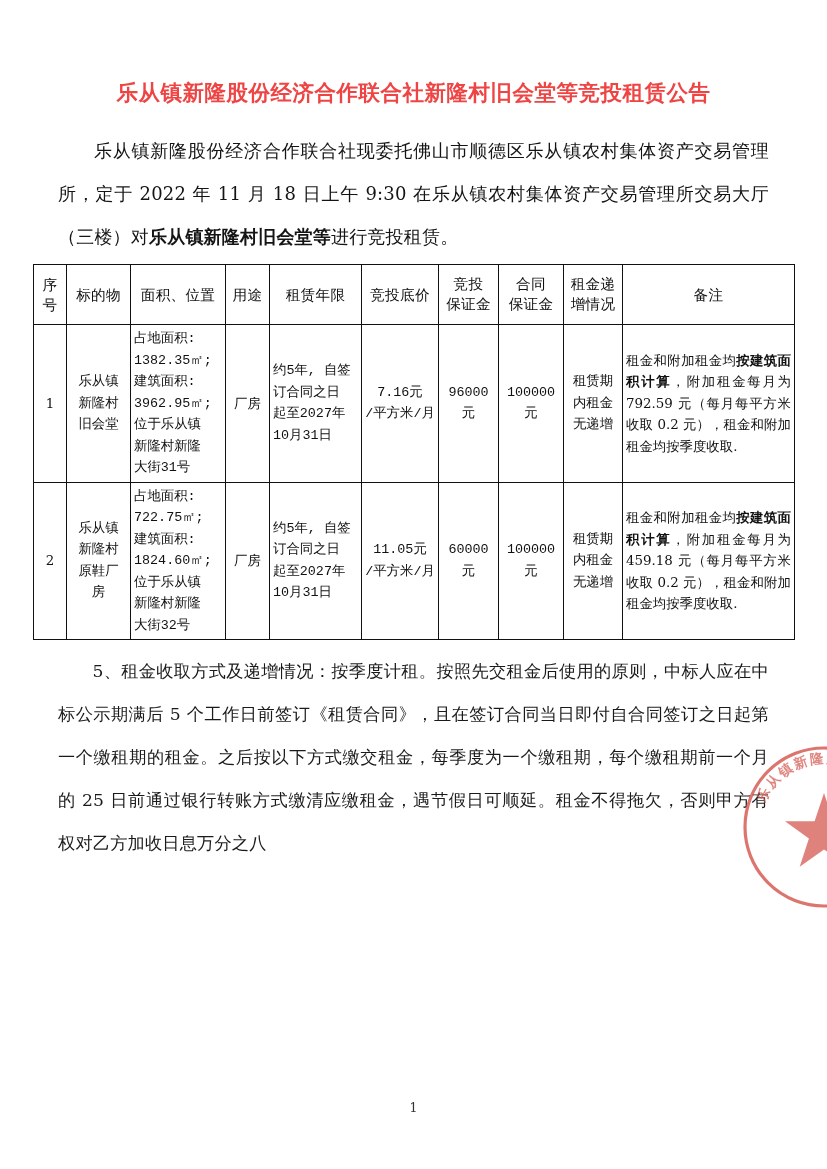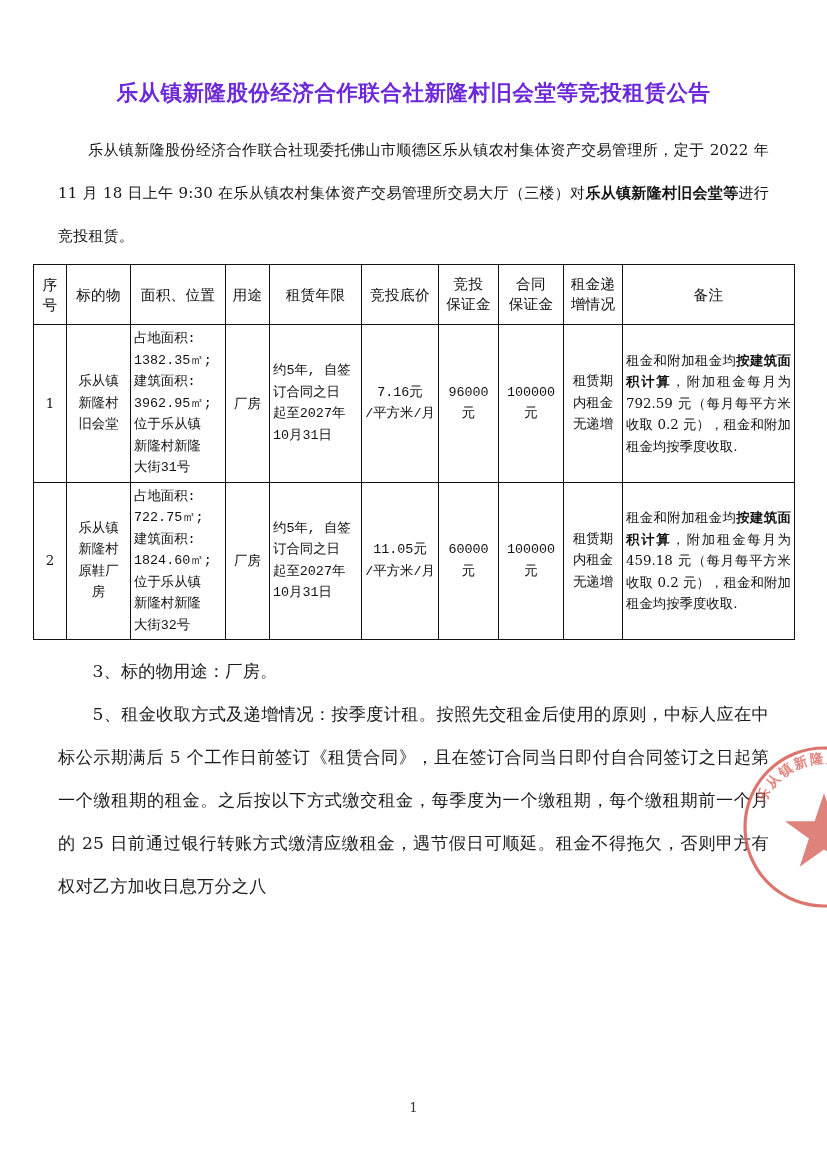--- a/index.html
+++ b/index.html
@@ -21,30 +21,30 @@
   }
 
   
   .doc-title {
     text-align: center;
     font-size: 21.5px;
     font-weight: bold;
     letter-spacing: 0.5px;
     margin: 0;
     padding-top: 78px;
-    color: #6d28d9;
+    color: #ef4444;
     font-family: "DejaVu Serif", "Liberation Serif", serif;
   }
 
   
   .body-wrap {
     padding: 0 58px 0 58px;
   }
   .para {
-    font-size: 15px;
+    font-size: 18px;
     line-height: 43px;
     text-align: justify;
     text-align-last: left;
     text-indent: 2em;
     margin: 0;
     color: #141414;
     letter-spacing: 0.2px;
   }
   .para.first { margin-top: 22px; }
   .b { font-weight: bold; }
@@ -279,21 +279,20 @@
             <span class="cellline">无递增</span>
           </td>
           <td class="j"><span>租金和附加租金均</span><span class="b">按建筑面积计算</span><span>，附加租金每月为 459.18 元（每月每平方米收取 0.2 元），租金和附加租金均按季度收取.</span></td>
         </tr>
 
       </tbody>
     </table>
   </div>
 
   <div class="list-wrap">
-    <p class="listitem">3、标的物用途：厂房。</p>
     <p class="longpara">5、租金收取方式及递增情况：按季度计租。按照先交租金后使用的原则，中标人应在中标公示期满后 5 个工作日前签订《租赁合同》，且在签订合同当日即付自合同签订之日起第一个缴租期的租金。之后按以下方式缴交租金，每季度为一个缴租期，每个缴租期前一个月的 25 日前通过银行转账方式缴清应缴租金，遇节假日可顺延。租金不得拖欠，否则甲方有权对乙方加收日息万分之八</p>
   </div>
 
   <div class="seal">
     <svg width="172" height="172" viewBox="0 0 172 172" xmlns="http://www.w3.org/2000/svg" aria-hidden="true">
       <g fill="none" stroke="#d4574f" stroke-width="3.2">
         <circle cx="86" cy="86" r="79"></circle>
       </g>
       <g fill="#d4574f" opacity="0.9">
         <polygon points="86,52 95.4,80.2 125,80.2 101.1,97.6 110.3,125.8 86,108.4 61.7,125.8 70.9,97.6 47,80.2 76.6,80.2"></polygon>

